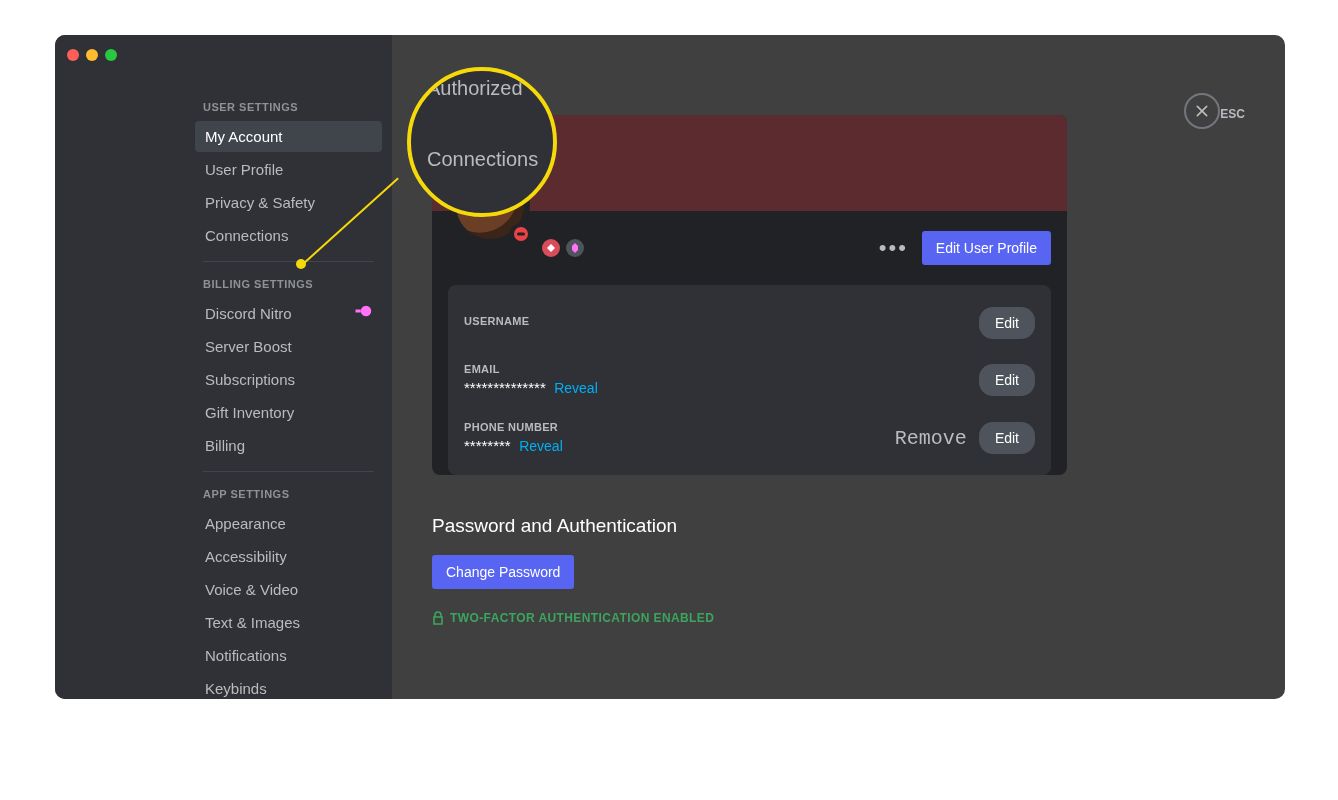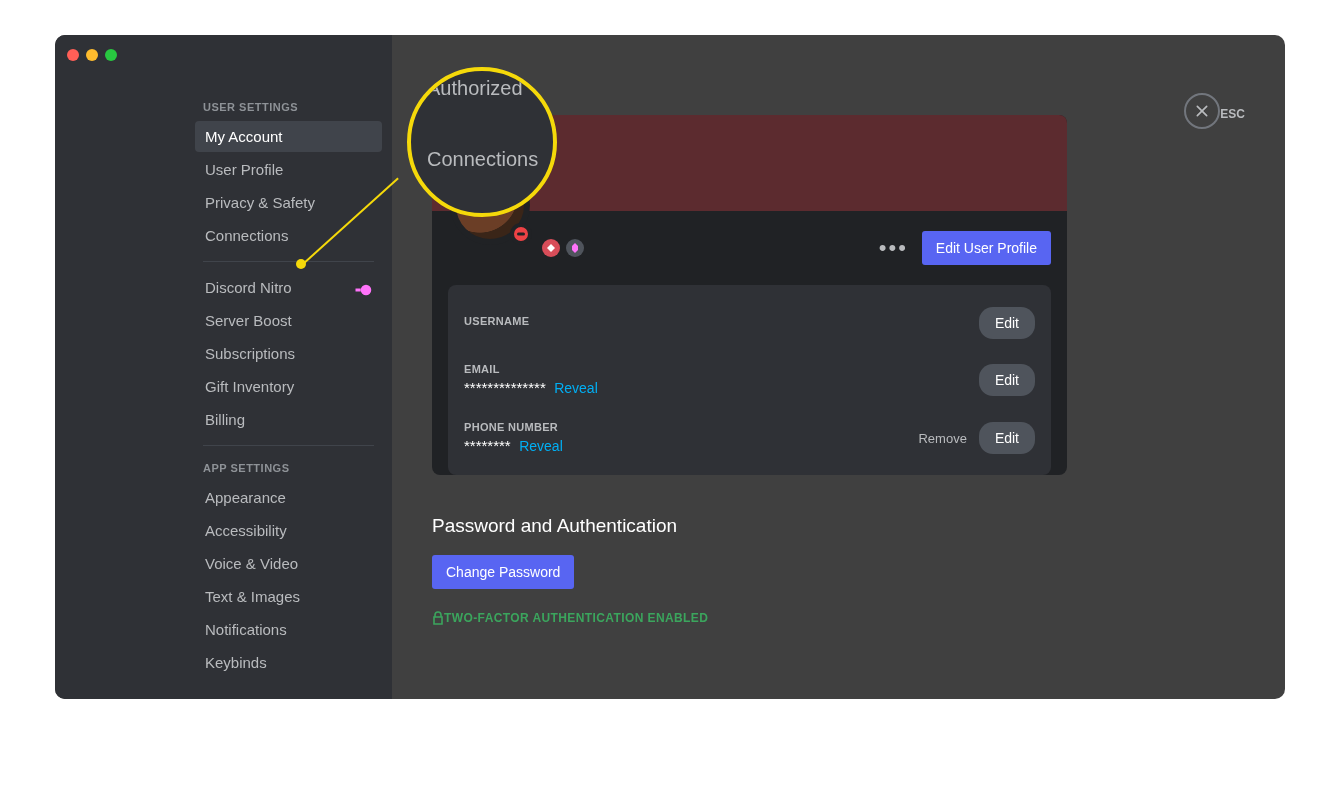--- a/index.html
+++ b/index.html
@@ -42,21 +42,21 @@
     padding: 6px 8px;
   }
   .side-item {
     font-size: 15px;
     color: #b9bbbe;
     padding: 7px 10px;
     border-radius: 4px;
     margin: 2px 0;
     cursor: pointer;
     display: flex;
-    align-items: flex-end;
+    align-items: flex-start;
     justify-content: space-between;
   }
   .side-item.active { background: #40444b; color: #fff; }
   .side-divider { height: 1px; background: #40444b; margin: 10px 8px; }
   .nitro-icon { width: 18px; height: 12px; }
 
   .content {
     flex: 1;
     position: relative;
     padding: 60px 40px 0 40px;
@@ -160,29 +160,29 @@
   .btn-grey {
     background: #4f545c;
     color: #fff;
     border: none;
     padding: 8px 16px;
     border-radius: 14px;
     font-size: 14px;
     cursor: pointer;
   }
   .row-actions { display: flex; gap: 12px; align-items: center; }
-  .link-remove { color: #b9bbbe; font-size: 13px; cursor: pointer; }
+  .link-remove { color: #b9bbbe; font-size: 20px; cursor: pointer; font-family: Liberation Mono, monospace; }
 
   .section-title {
     color: #fff; font-size: 19px; font-weight: 500;
     margin-top: 40px;
   }
   .tfa {
     margin-top: 22px;
-    display: flex; align-items: center; 
+    display: flex; align-items: center; gap: 6px;
     color: #3ba55d;
     font-size: 12px; font-weight: 700; letter-spacing: .4px;
     text-transform: uppercase;
   }
   .tfa svg { width: 12px; height: 14px; }
 
   
   .magnifier {
     position: absolute;
     top: 32px; left: 352px;
@@ -250,20 +250,21 @@
       </div>
     <div class="side-item">
         <span>Privacy &amp; Safety</span>
       </div>
     <div class="side-item">
         <span>Connections</span>
       </div>
 
     <div class="side-divider"></div>
 
+    <div class="side-section-title">BILLING SETTINGS</div>
     <div class="side-item">
       <span>Discord Nitro</span>
       <svg class="nitro-icon" viewBox="0 0 24 16">
           <ellipse cx="16" cy="8" rx="7" ry="7" fill="#ff73fa"></ellipse>
           <path d="M2 6 L9 6 L9 10 L2 10 Z" fill="#ff73fa"></path>
         </svg>
     </div>
     <div class="side-item">
         <span>Server Boost</span>
       </div>

